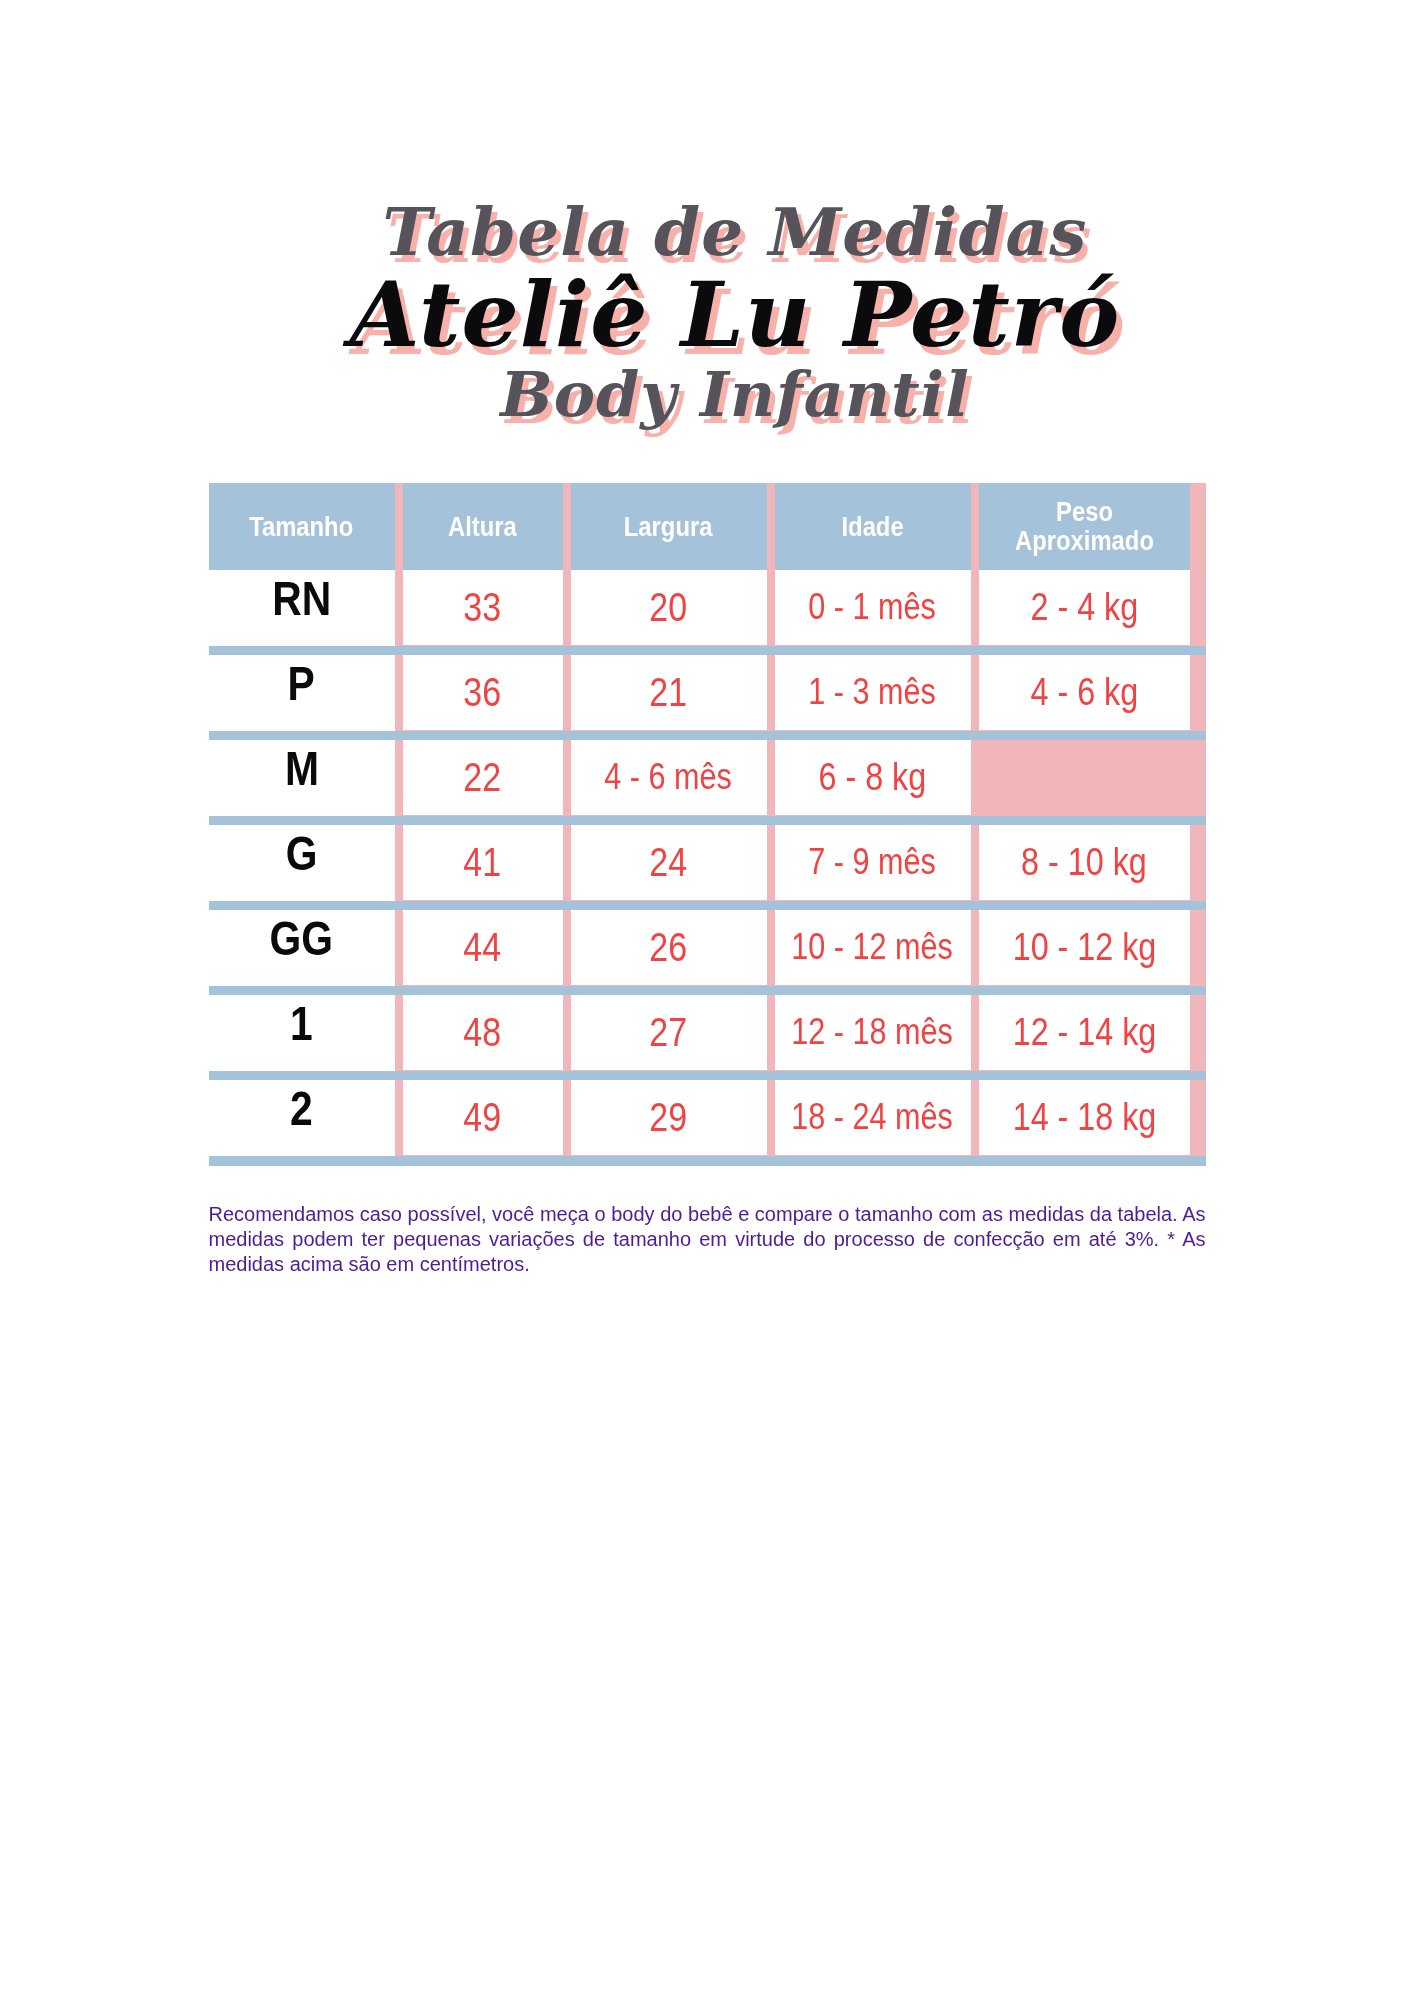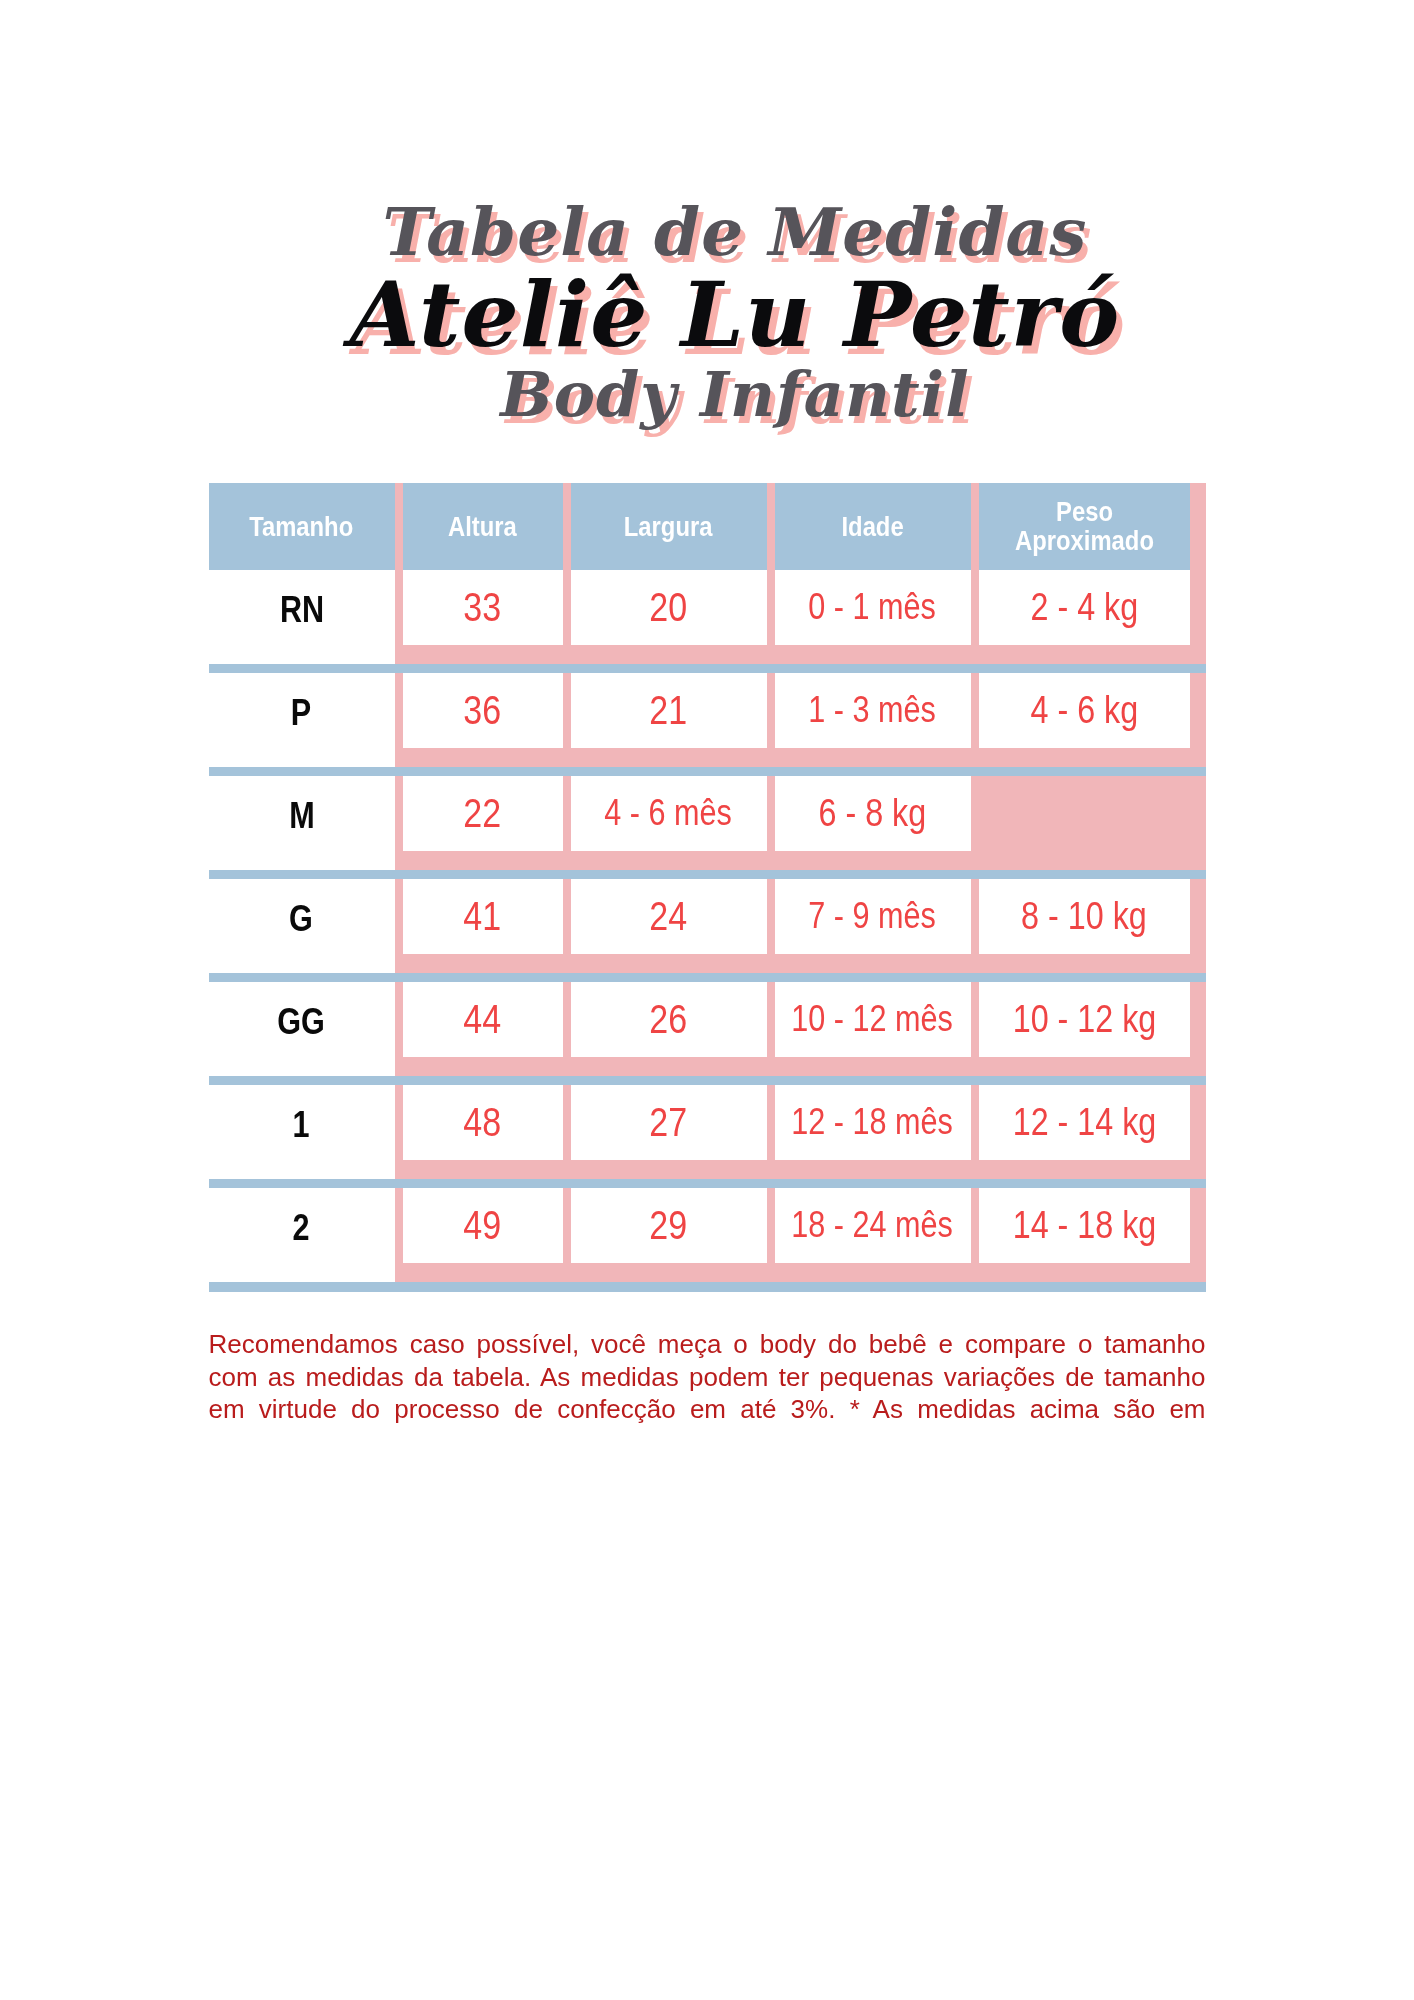--- a/index.html
+++ b/index.html
@@ -68,43 +68,43 @@
     line-height: 1.05;
   }
   .body-row .cell {
     background: #ffffff;
     height: 75px;
     font-size: 40px;
     color: #ef4444;
   }
   .body-row .cell.size-cell {
     align-items: flex-start;
-    padding-top: 19px;
+    padding-top: 1px;
     font-weight: 700;
-    font-size: 36px;
+    font-size: 48px;
     color: #0a0a0a;
     justify-content: center;
   }
   .body-row .cell.idade-cell { font-size: 36px; }
   .body-row .cell.peso-cell  { font-size: 38px; }
   .cond { display: inline-block; transform: scaleX(0.85); white-space: pre-line; }
   .sep {
     height: 9px;
     background: var(--row-divider, #a4c3da);
   }
   .sep.bottom { height: 10px; }
 
   
   .footnote {
     width: 997px;
     margin: 36px auto 16px auto;
-    font-size: 26px;
+    font-size: 20px;
     line-height: 1.26;
     text-align: justify;
-    color: #b91c1c;
+    color: #4c1d95;
   }
 </style>
 </head>
 <body>
 
 <div class="page">
 
   <div class="titles">
     <h1 class="title-1">Tabela de Medidas</h1>
     <h2 class="title-2">Ateliê Lu Petró</h2>

